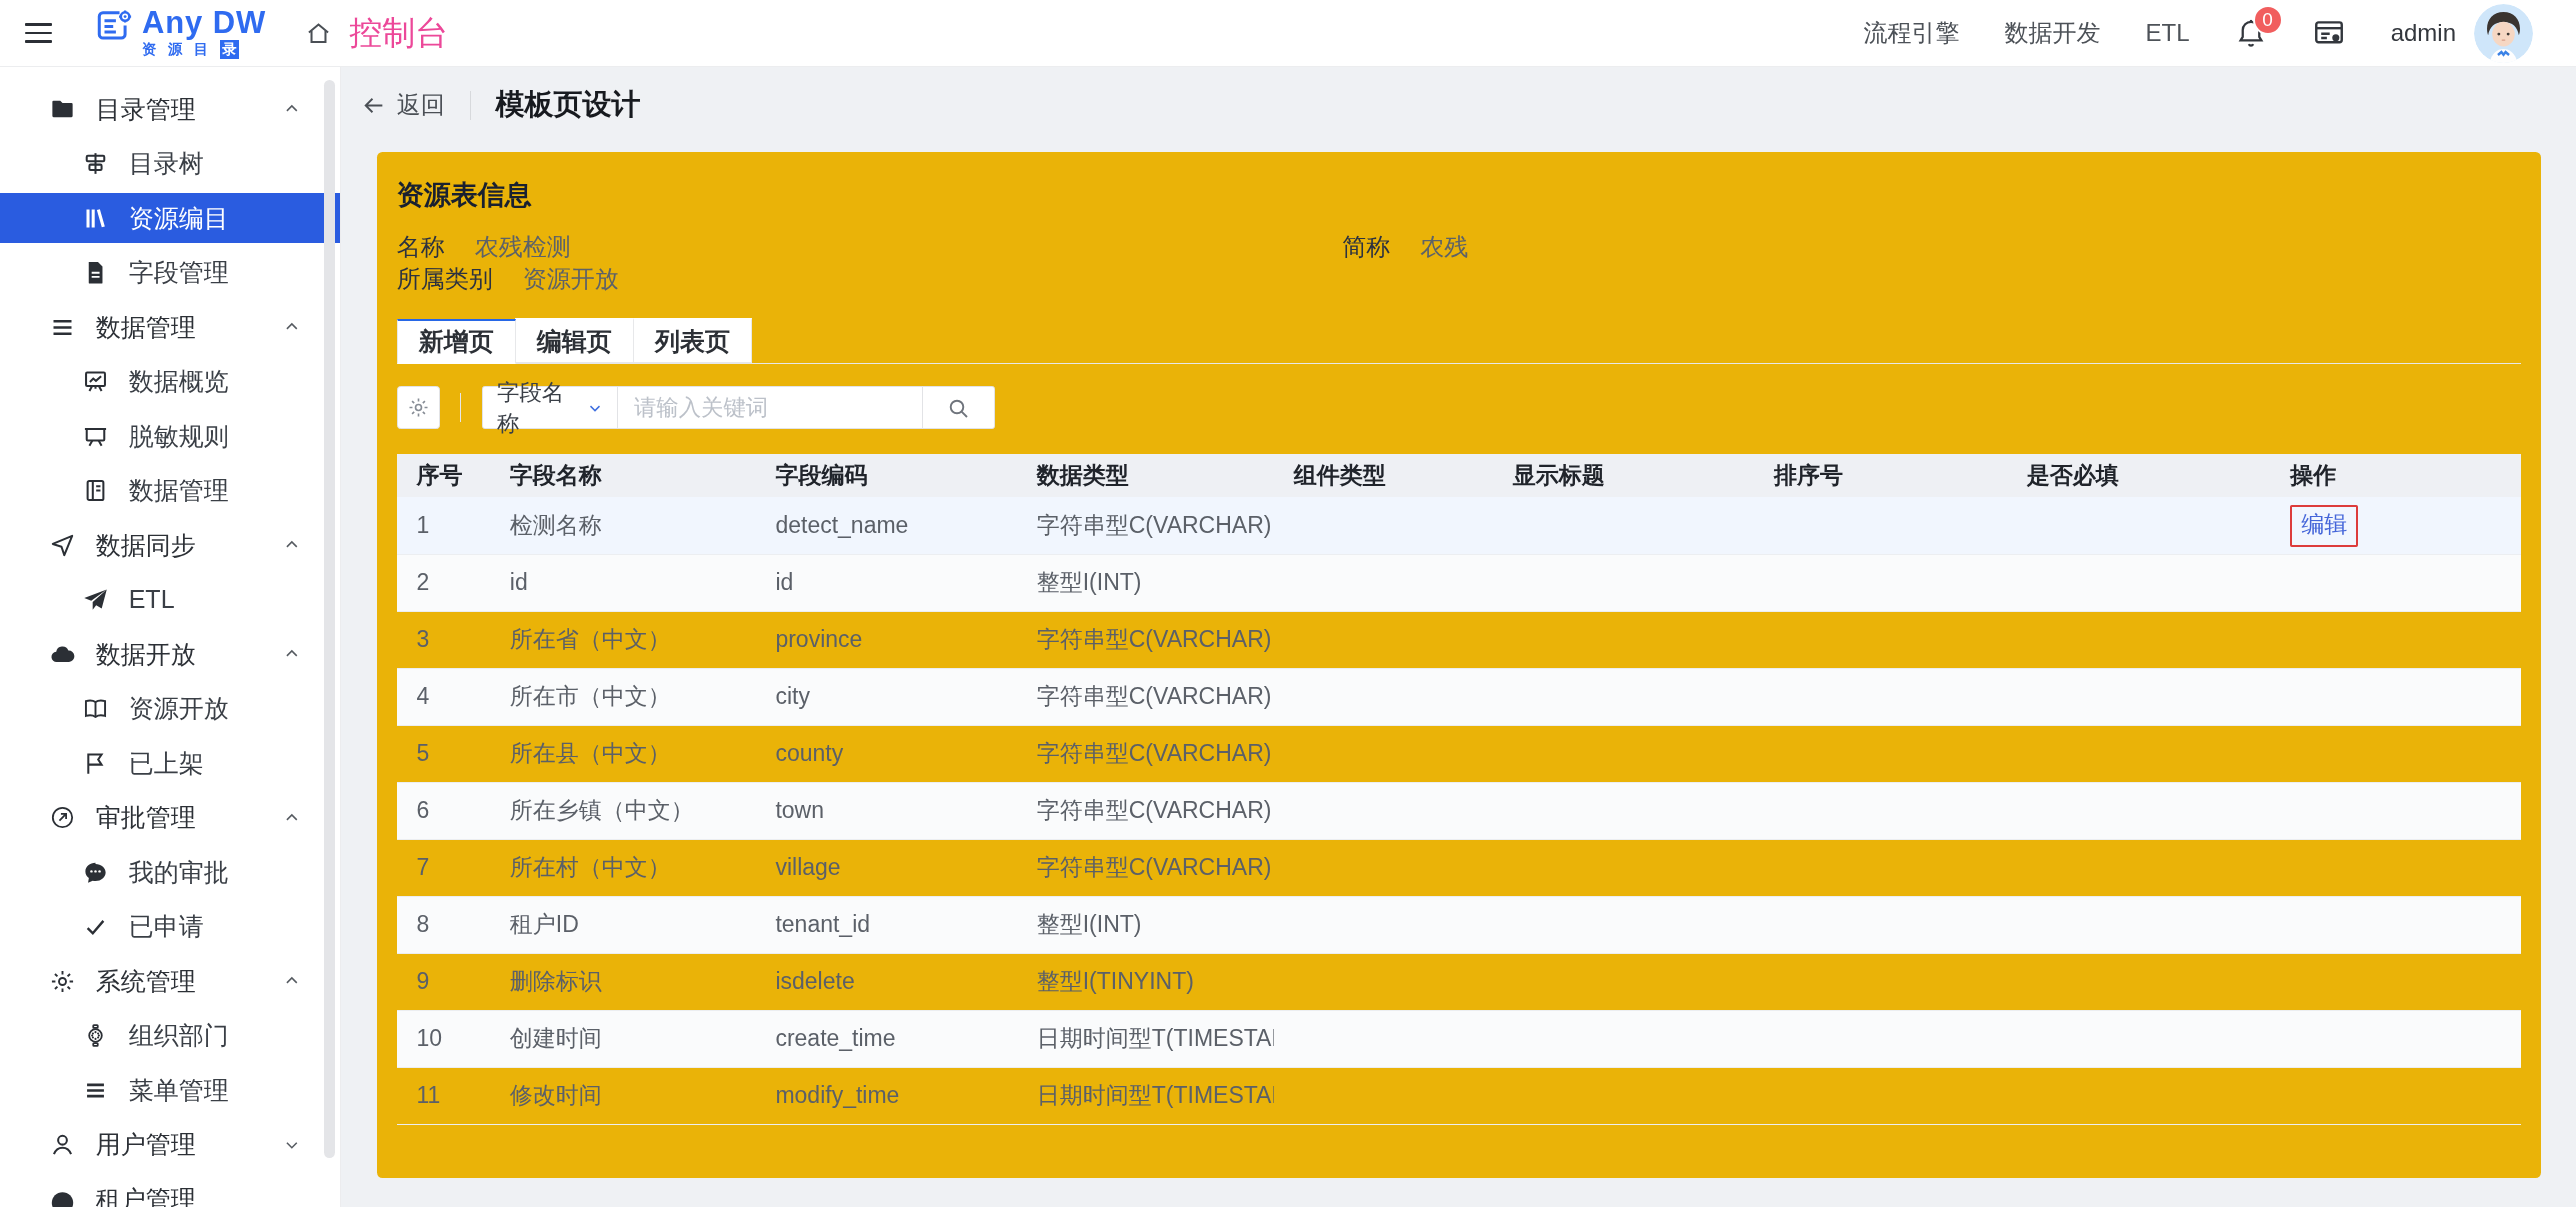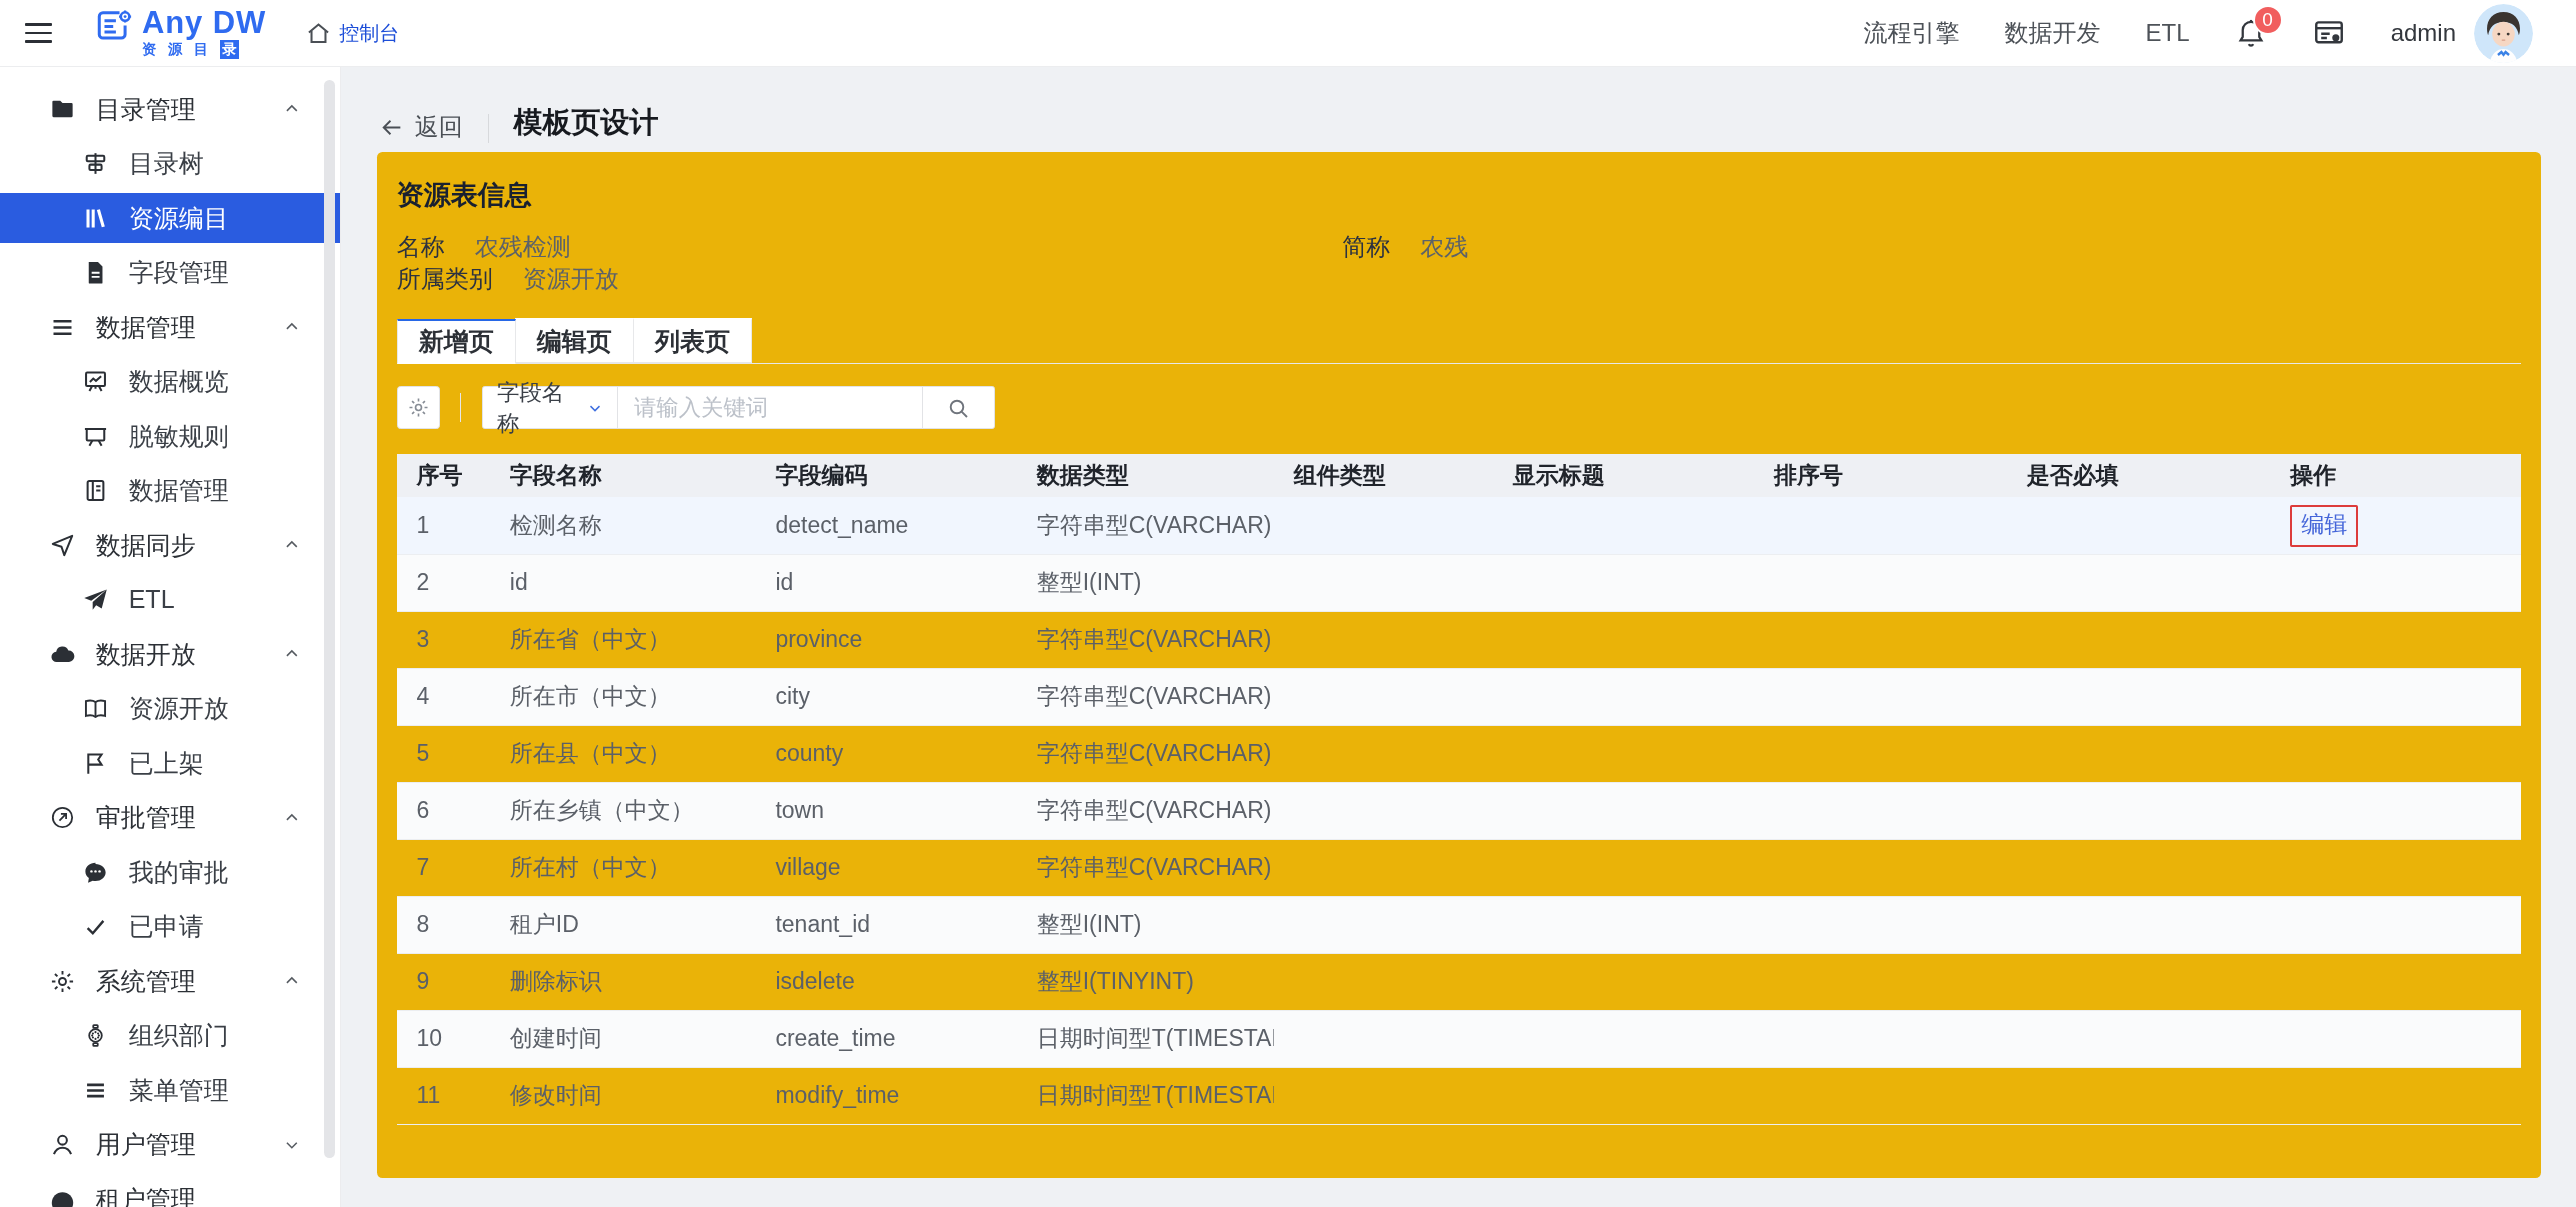--- a/index.html
+++ b/index.html
@@ -10,21 +10,21 @@
   
   .topbar { height:67px; background:#fff; border-bottom:0.9px solid #ecedef;
     display:flex; align-items:center; padding:0 43px 0 25px; position:relative; z-index:5; }
   .hamburger { width:27px; height:19.7px; display:flex; flex-direction:column; justify-content:space-between; cursor:pointer; }
   .hamburger span { height:2.7px; background:#2b2f35; border-radius:0.9px; }
   .logo { display:flex; align-items:flex-start; gap:9px; margin-left:43px; color:#2f6bf0; }
   .logo-icon { width:38px; height:38px; margin-top:1.8px; }
   .logo-name { font-size:31px; font-weight:800; line-height:32px; letter-spacing:0.9px; }
   .logo-sub { display:flex; align-items:center; gap:11.6px; font-size:14.3px; margin-top:1.8px; font-weight:700; }
   .logo-sub .boxed { background:#2f6bf0; color:#fff; padding:0 2.7px; }
-  .console { display:flex; align-items:center; gap:7px; margin-left:39px; font-size:20px; color:#1d4ed8; cursor:pointer; }
+  .console { display:flex; align-items:center; gap:17px; margin-left:39px; font-size:33px; color:#ec4899; cursor:pointer; }
   .console svg { width:27px; height:27px; color:#4a4f55; }
   .top-right { margin-left:auto; display:flex; align-items:center; gap:45px; }
   .top-link { font-size:24px; color:#4d5258; cursor:pointer; }
   .bell-wrap { position:relative; cursor:pointer; }
   .bell-wrap svg { width:32px; height:32px; color:#33373d; }
   .badge { position:absolute; top:-12.5px; right:-16px; min-width:30px; height:30px; border-radius:15px;
     background:#f15e5e; color:#fff; font-size:19px; display:flex; align-items:center; justify-content:center;
     border:2.7px solid #fff; padding:0 5.4px; }
   .winset svg { width:34px; height:34px; color:#33373d; cursor:pointer; }
   .admin-name { font-size:24px; color:#33373d; margin-right:-27px; }
@@ -43,21 +43,21 @@
   .mi.lvl2 .lbl { margin-left:19.7px; }
   .mi .chev { margin-left:auto; margin-right:38px; color:#565b61; }
   .mi .chev svg { width:19.7px; height:19.7px; }
   .mi.selected { background:#2a5ce0; color:#fff; }
   .mi.selected .ic, .mi.selected .lbl { color:#fff; }
   .scroll-thumb { position:absolute; top:12.5px; right:5.4px; width:10.7px; height:1078px;
     background:#e4e5e8; border-radius:5.4px; }
 
   
   .main { flex:1; display:flex; flex-direction:column; overflow:hidden; }
-  .page-header { height:76px; display:flex; align-items:flex-end; padding-left:38px;
+  .page-header { height:76px; display:flex; align-items:center; padding-left:20px;
     font-size:24px; color:#4a4f55; flex:none; }
   .back { display:flex; align-items:center; gap:10.7px; cursor:pointer; }
   .back svg { width:25px; height:25px; color:#4a4f55; }
   .ph-divider { width:0.9px; height:29px; background:#d7d9dc; margin:0 25px; }
   .page-title { font-size:29px; font-weight:bold; color:#171a1f; }
 
   .card { flex:1; margin:9px 35px 29.5px 36px; background:#eab308; border-radius:5.4px;
     padding:19.7px 19.7px; overflow:hidden; }
   .card-title { font-size:27px; font-weight:bold; color:#192030; margin-top:5.4px; }
   .info-grid { display:grid; grid-template-columns:44.5% 1fr; margin-top:18px; font-size:24px; }

